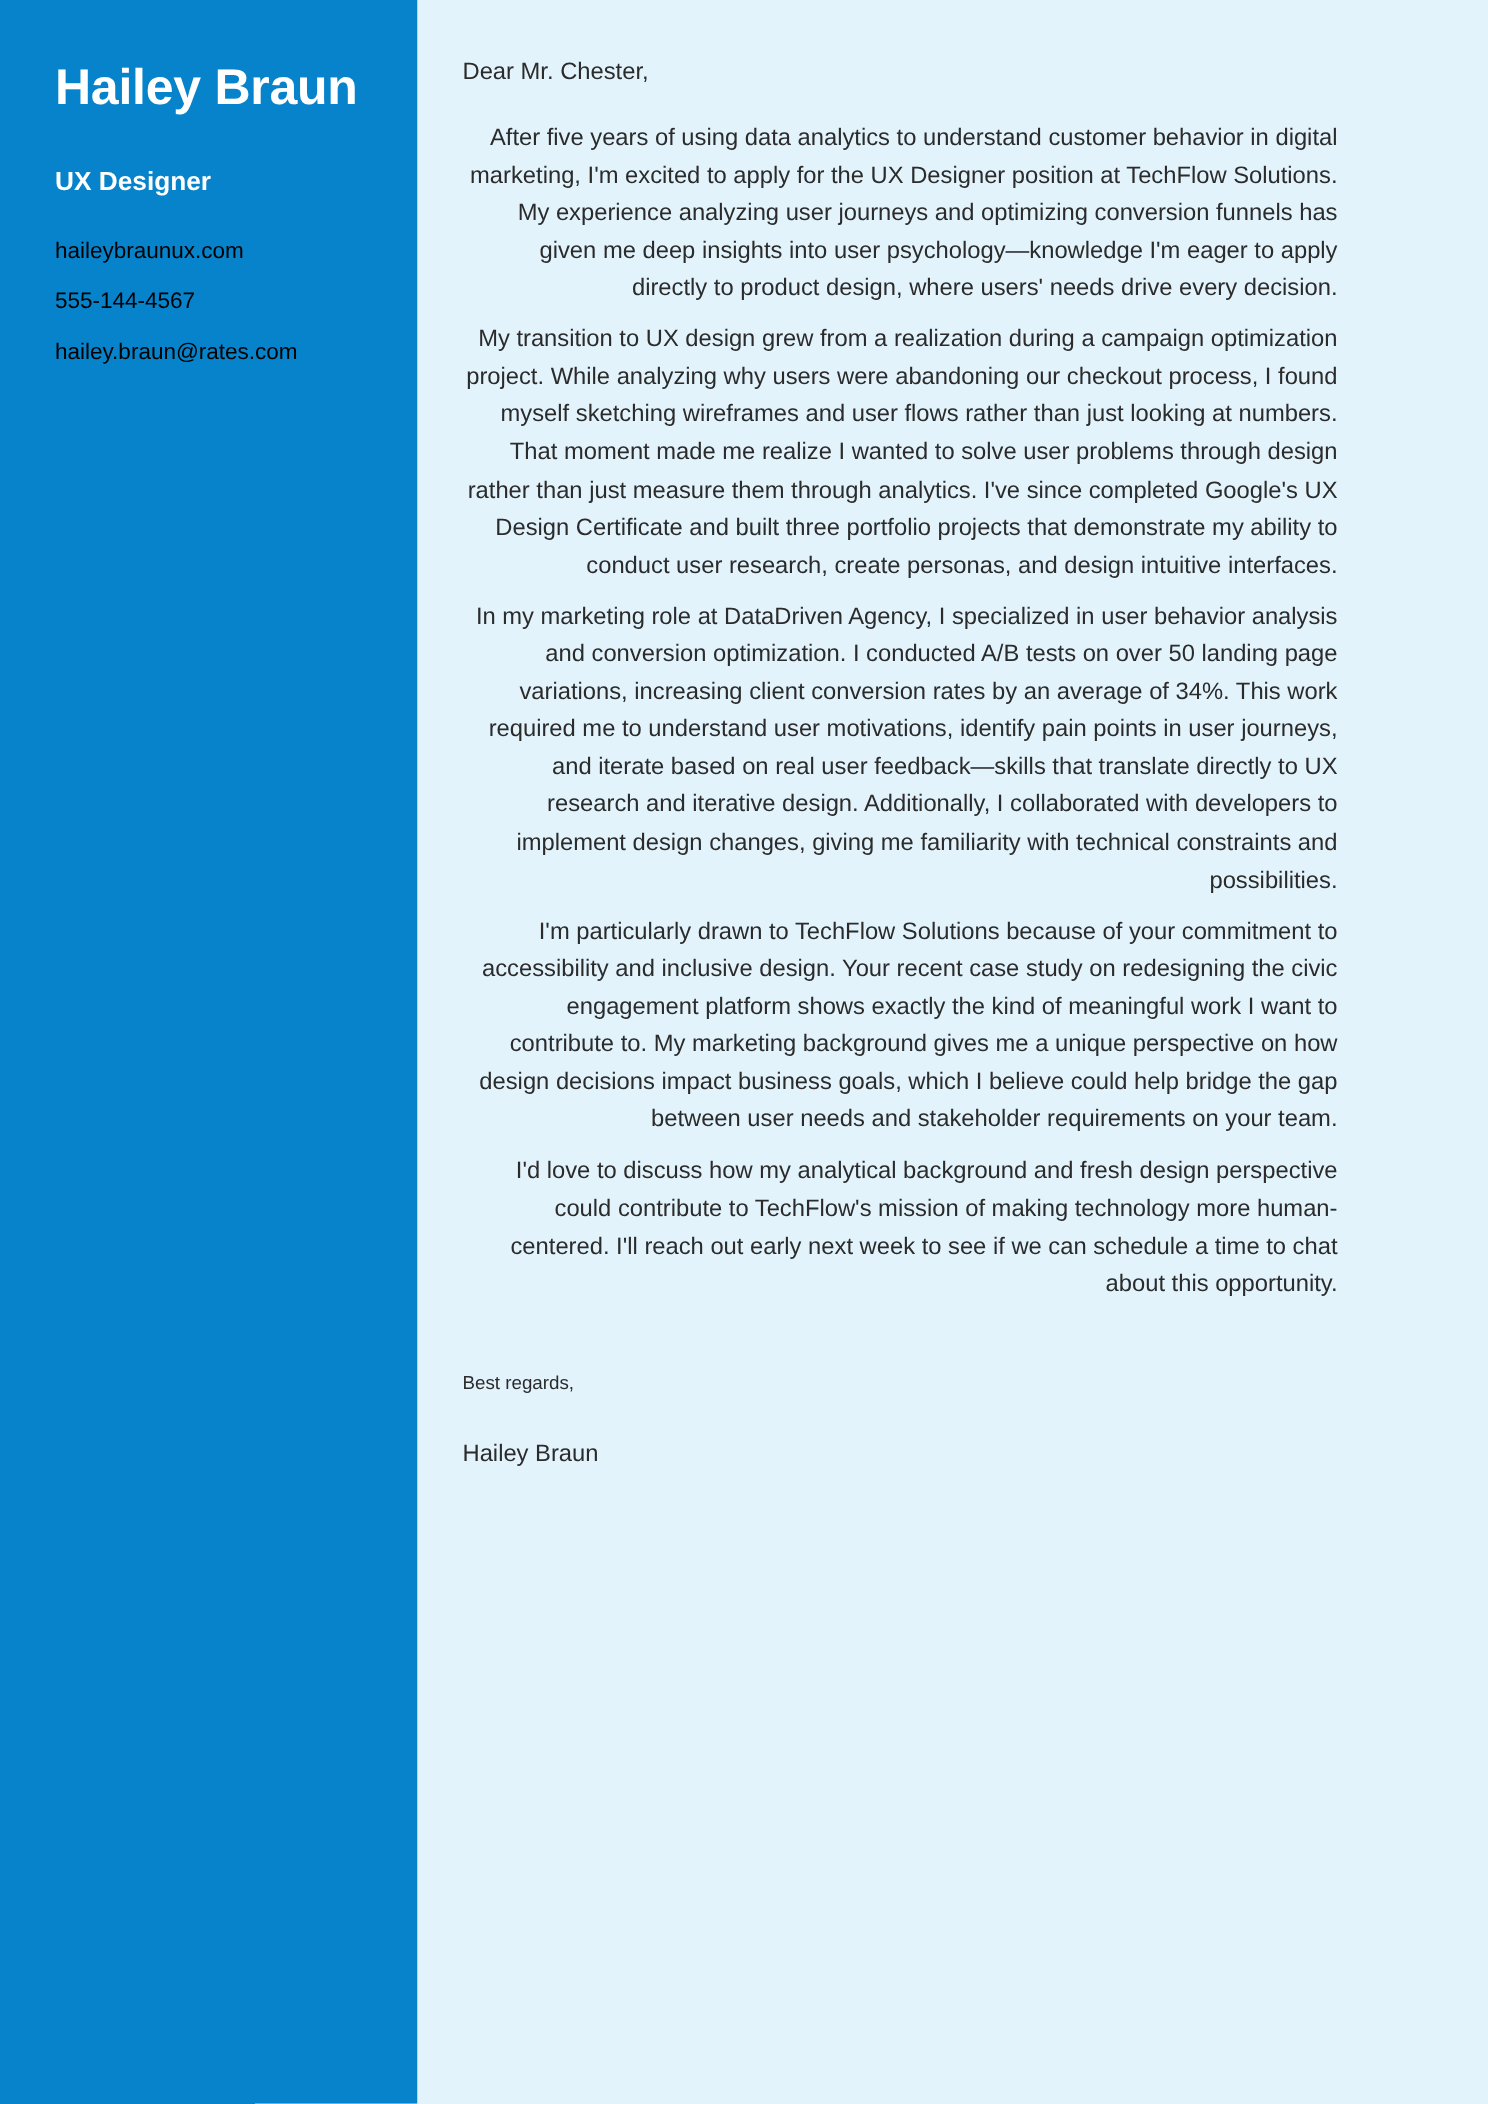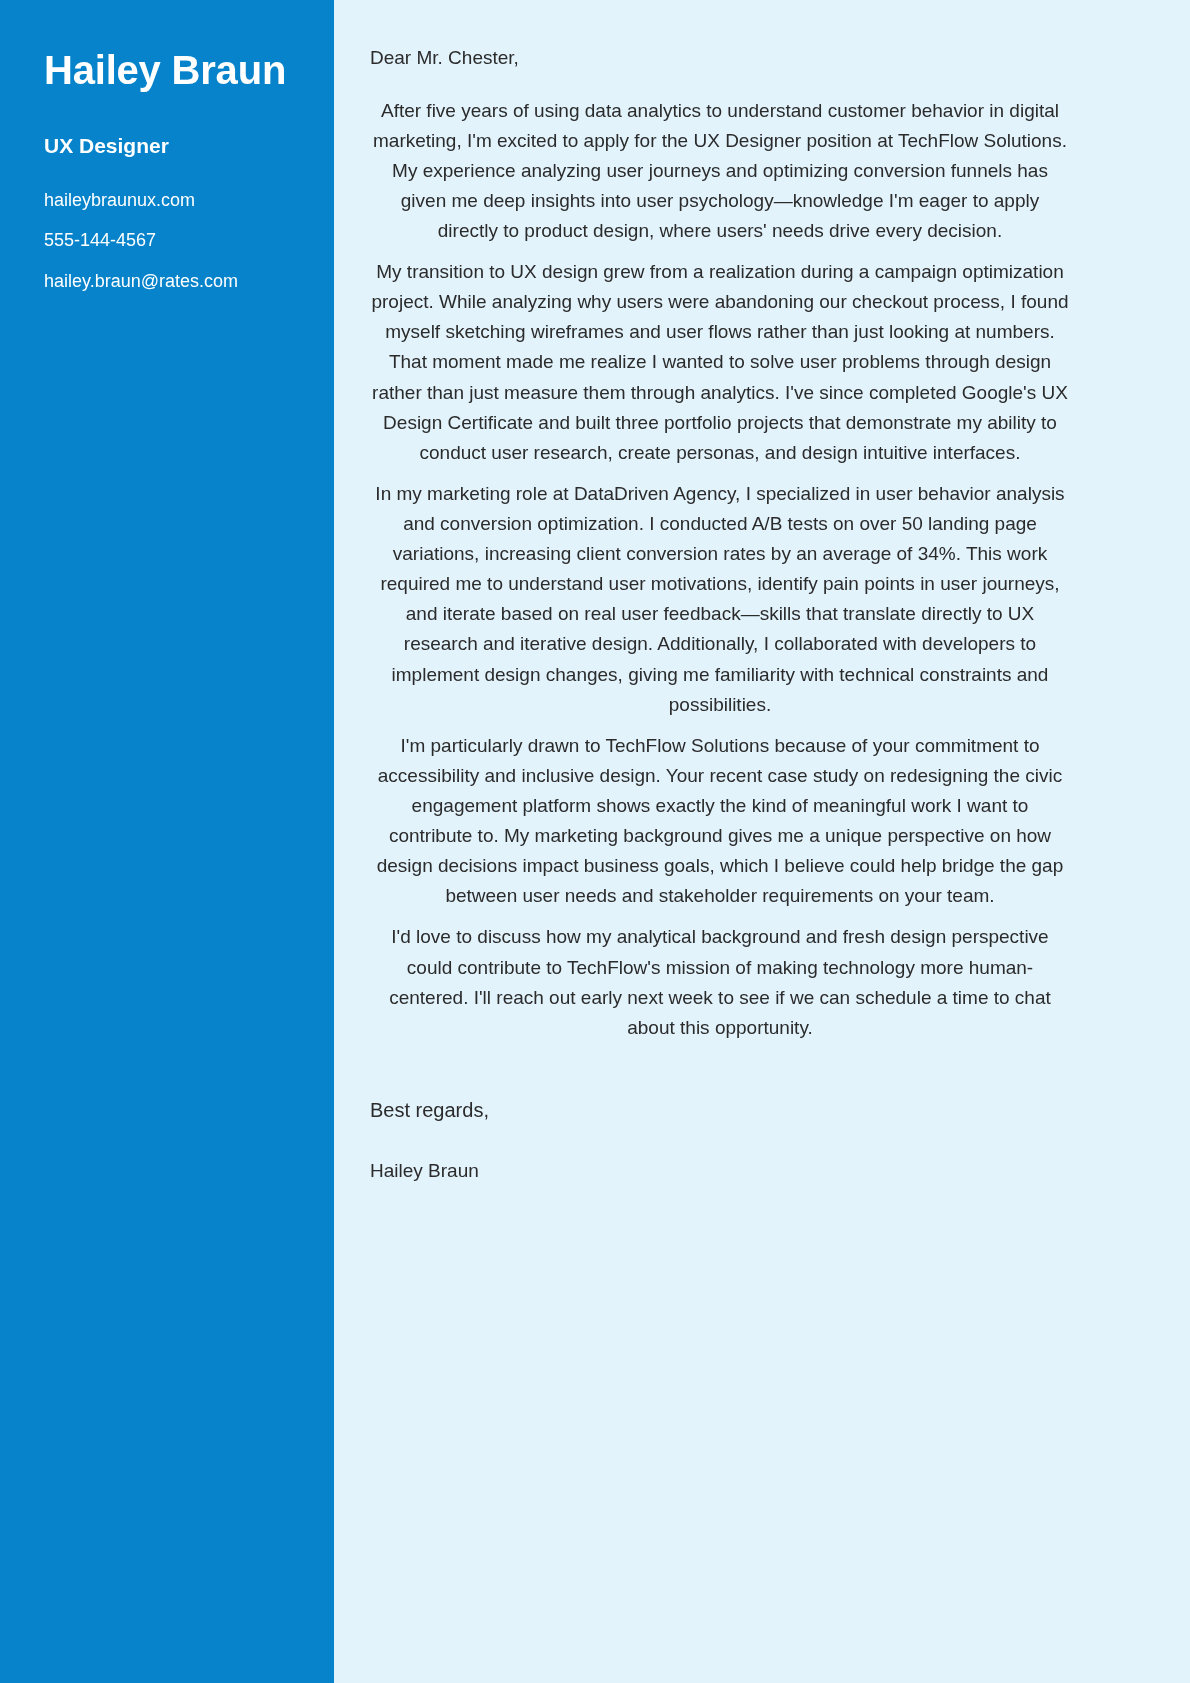--- a/index.html
+++ b/index.html
@@ -46,21 +46,21 @@
     line-height: 1.25;
     margin: 0 0 30px 0;
   }
   .contact-list {
     margin: 0;
     padding: 0;
     list-style: none;
   }
   .contact-item {
     font-size: 18px;
-    color: #ffffff;
+    color: #000000;
     line-height: 1.3;
     margin-bottom: 17px;
     word-break: break-word;
   }
 
   
   .content {
     flex: 1;
     height: 1683px;
     background: #e2f3fc;
@@ -80,27 +80,27 @@
     color: #2b2b2b;
     line-height: 1.45;
     margin: 0 0 24px 0;
   }
   .letter-body { }
   .letter-paragraph {
     font-size: 19px;
     color: #2b2b2b;
     line-height: 1.585;
     margin: 0 16px 11px 0;
-    text-align: center;
+    text-align: right;
   }
   .closing-block {
     margin-top: 53px;
   }
   .closing-line {
-    font-size: 20px;
+    font-size: 15px;
     color: #2b2b2b;
     line-height: 1.45;
     margin: 0 0 32px 0;
   }
   .signature-line {
     font-size: 19px;
     color: #2b2b2b;
     line-height: 1.45;
     margin: 0;
   }

